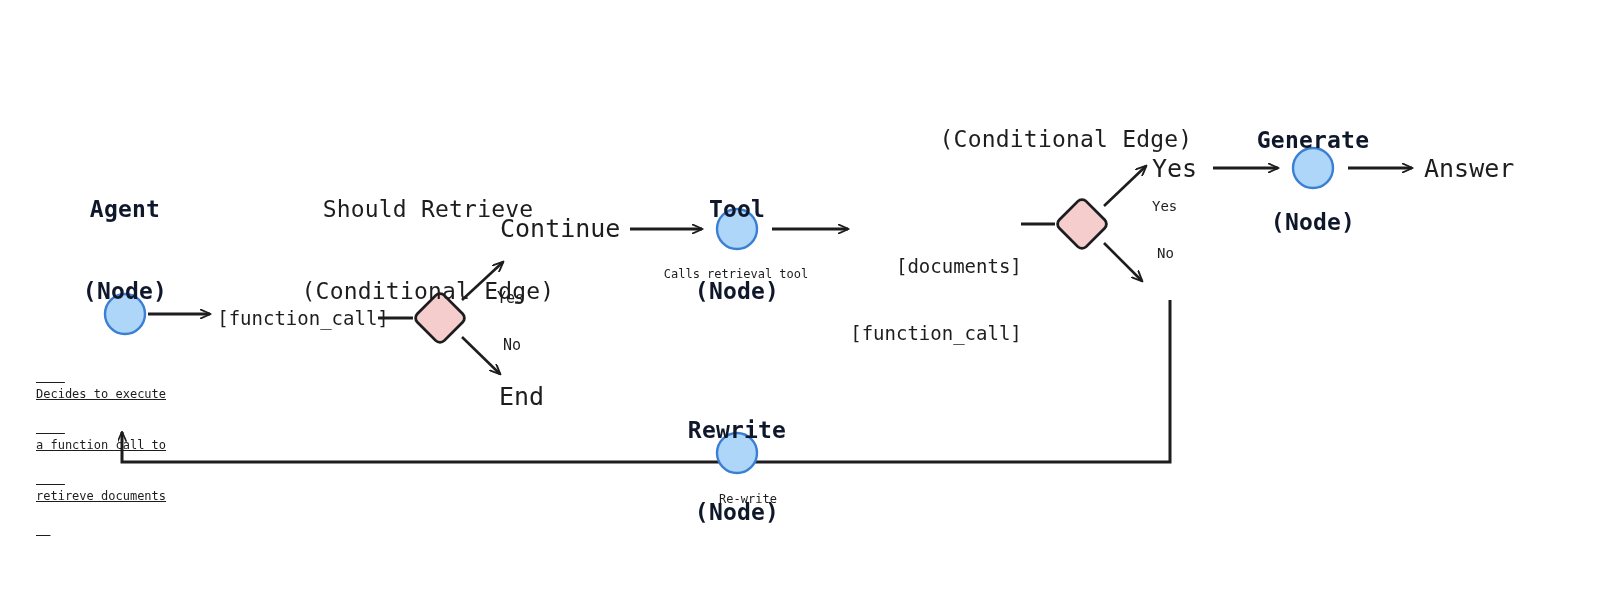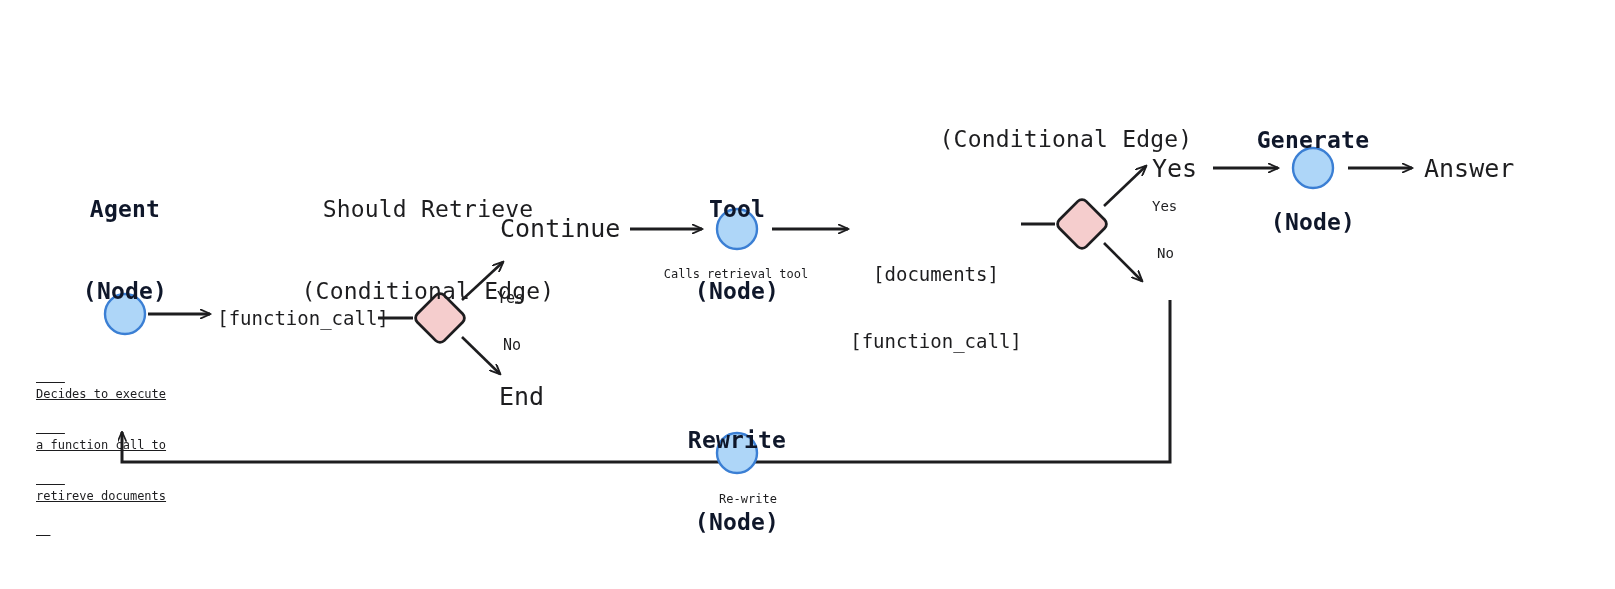--- a/index.html
+++ b/index.html
@@ -151,21 +151,21 @@
 
   <div class="lbl left big-label" style="left:499px; top:382px;">End</div>
 
   <div class="lbl center node-title" style="left:737px; top:142px;">
     <div>Tool</div>
     <div>(Node)</div>
   </div>
 
   <div class="lbl center caption" style="left:736px; top:266px;">Calls retrieval tool</div>
 
-  <div class="lbl center mid-label" style="left:936px; top:218px;">
+  <div class="lbl center mid-label" style="left:936px; top:210px;text-align:right;">
     <div>[documents]</div>
     <div>[function_call]</div>
   </div>
 
   <div class="lbl center edge-title" style="left:1066px; top:72px;">
     <div>(Conditional Edge)</div>
   </div>
 
   <div class="lbl left tiny-label" style="left:1152px; top:198px;">Yes</div>
 
@@ -173,20 +173,20 @@
 
   <div class="lbl left big-label" style="left:1152px; top:154px;">Yes</div>
 
   <div class="lbl center node-title" style="left:1313px; top:73px;">
     <div>Generate</div>
     <div>(Node)</div>
   </div>
 
   <div class="lbl left big-label" style="left:1424px; top:154px;">Answer</div>
 
-  <div class="lbl center node-title" style="left:737px; top:373px;">
+  <div class="lbl center node-title" style="left:737px; top:363px;">
     <div>Rewrite</div>
     <div>(Node)</div>
   </div>
 
   <div class="lbl center caption" style="left:736px; top:491px;margin-left:12px;">Re-write</div>
 
 </div>
 
 </body></html>

